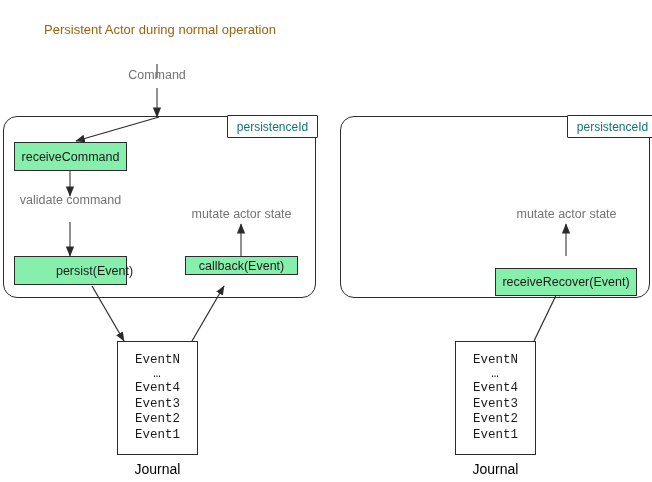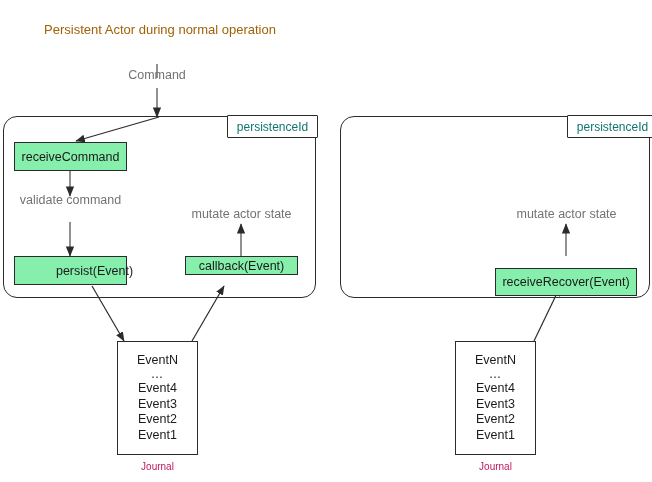--- a/index.html
+++ b/index.html
@@ -76,33 +76,34 @@
     position: absolute;
     border: 1.4px solid #2b2b2b;
     background: #ffffff;
     box-sizing: border-box;
     display: flex;
     flex-direction: column;
     align-items: center;
     justify-content: center;
     font-size: 12.5px;
     color: #1a1a1a;
+    font-family: Liberation Mono, monospace;
   }
   .journal-box .entry {
     line-height: 15.5px;
     white-space: nowrap;
   }
   .journal-box .entry.ellipsis {
     letter-spacing: 1px;
     line-height: 13px;
   }
   .journal-caption {
     position: absolute;
-    font-size: 10px;
-    color: #be185d;
+    font-size: 14px;
+    color: #000000;
     white-space: nowrap;
     text-align: center;
   }
 </style>
 </head>
 <body>
 
 <div id="canvas">
 
   <svg class="layer" viewBox="0 0 652 482">

